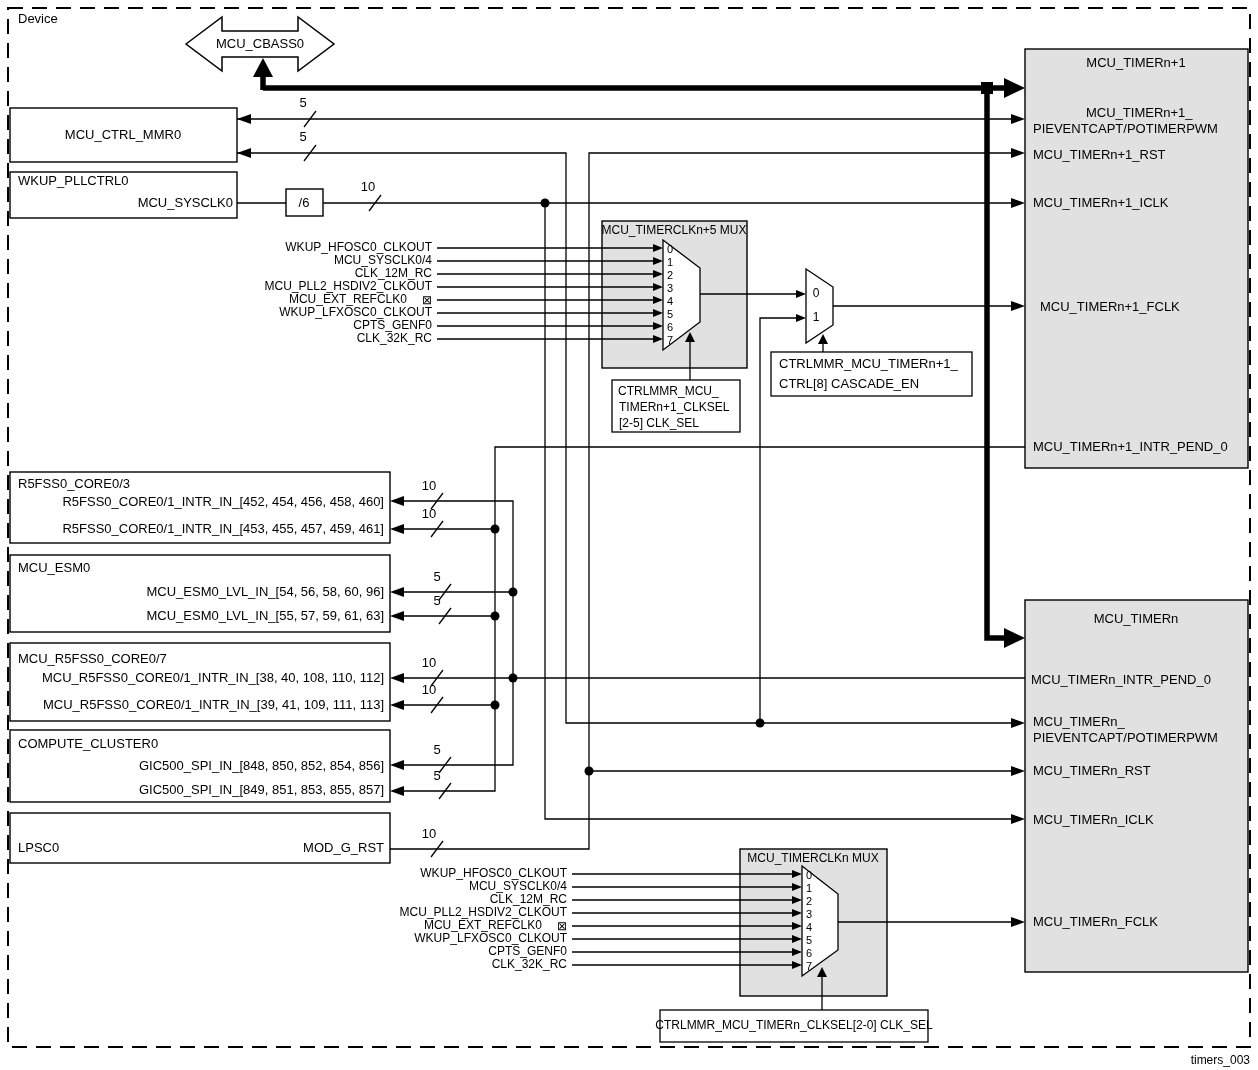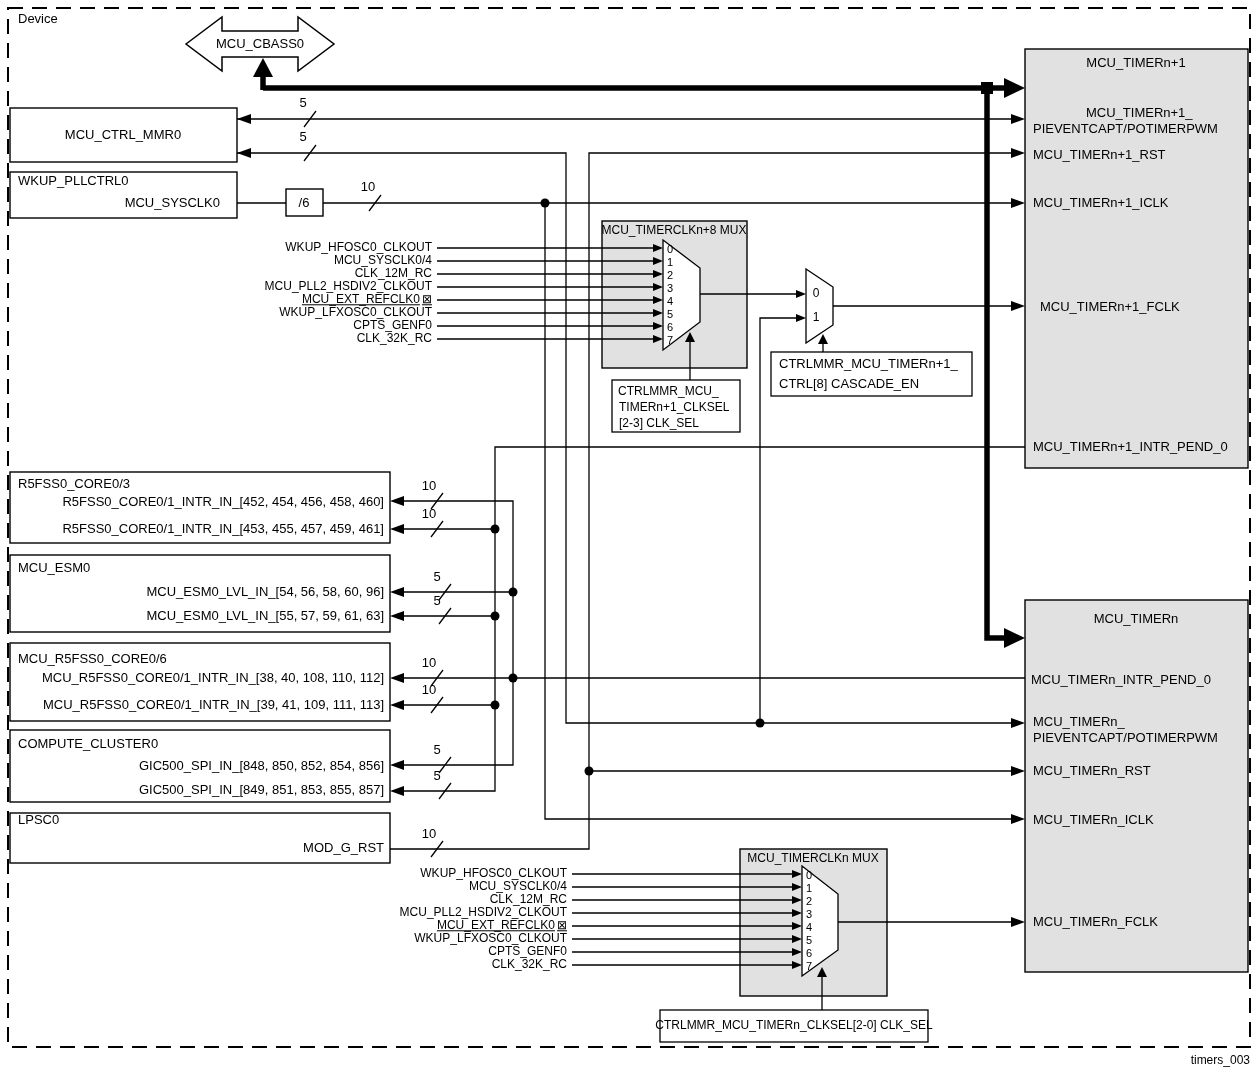--- a/index.html
+++ b/index.html
@@ -5,21 +5,21 @@
   html,body{margin:0;padding:0;background:#fff;}
   #stage{position:relative;width:1258px;height:1070px;background:#fff;
          font-family:"Liberation Sans",sans-serif;color:#000;overflow:hidden;}
   svg{position:absolute;left:0;top:0;}
   .lbl{position:absolute;font-size:13px;line-height:1.12;white-space:nowrap;color:#000;}
   .f12{font-size:12px;}
   .f11{font-size:11px;}
   .ctr{transform:translate(-50%,-50%);}
   .rgt{transform:translate(-100%,-50%);}
   .vct{transform:translateY(-50%);}
-  .flexr{display:flex;gap:2px;text-decoration:underline;}
+  .flexr{display:flex;align-items:center;gap:15px;}
   .pad{font-size:12px;line-height:1;}
 </style>
 </head>
 <body>
 
 <div id="stage">
 
 <svg width="1258" height="1070" viewBox="0 0 1258 1070">
 
   <g>
@@ -174,43 +174,43 @@
     <rect x="660" y="1010" width="268" height="32"></rect>
   </g>
 </svg>
 
 <div class="lbl" style="left:18px;top:12px">Device</div>
 <div class="lbl f12 rgt" style="left:1250px;top:1061px">timers_003</div>
 <div class="lbl ctr" style="left:260px;top:44px">MCU_CBASS0</div>
 
 <div class="lbl ctr" style="left:123px;top:135px">MCU_CTRL_MMR0</div>
 <div class="lbl vct" style="left:18px;top:181px">WKUP_PLLCTRL0</div>
-<div class="lbl rgt" style="left:220px;top:203px">MCU_SYSCLK0</div>
+<div class="lbl rgt" style="left:233px;top:203px">MCU_SYSCLK0</div>
 <div class="lbl ctr" style="left:304px;top:203px">/6</div>
 
 <div class="lbl vct" style="left:18px;top:484px">R5FSS0_CORE0/3</div>
 <div class="lbl rgt" style="left:384px;top:502px">R5FSS0_CORE0/1_INTR_IN_[452, 454, 456, 458, 460]</div>
 <div class="lbl rgt" style="left:384px;top:529px">R5FSS0_CORE0/1_INTR_IN_[453, 455, 457, 459, 461]</div>
 
 <div class="lbl vct" style="left:18px;top:568px">MCU_ESM0</div>
 <div class="lbl rgt" style="left:384px;top:592px">MCU_ESM0_LVL_IN_[54, 56, 58, 60, 96]</div>
 <div class="lbl rgt" style="left:384px;top:616px">MCU_ESM0_LVL_IN_[55, 57, 59, 61, 63]</div>
 
-<div class="lbl vct" style="left:18px;top:659px">MCU_R5FSS0_CORE0/6</div>
+<div class="lbl vct" style="left:18px;top:659px">MCU_R5FSS0_CORE0/7</div>
 <div class="lbl rgt" style="left:384px;top:678px">MCU_R5FSS0_CORE0/1_INTR_IN_[38, 40, 108, 110, 112]</div>
 <div class="lbl rgt" style="left:384px;top:705px">MCU_R5FSS0_CORE0/1_INTR_IN_[39, 41, 109, 111, 113]</div>
 
 <div class="lbl vct" style="left:18px;top:744px">COMPUTE_CLUSTER0</div>
 <div class="lbl rgt" style="left:384px;top:766px">GIC500_SPI_IN_[848, 850, 852, 854, 856]</div>
 <div class="lbl rgt" style="left:384px;top:790px">GIC500_SPI_IN_[849, 851, 853, 855, 857]</div>
 
-<div class="lbl vct" style="left:18px;top:820px">LPSC0</div>
+<div class="lbl vct" style="left:18px;top:848px">LPSC0</div>
 <div class="lbl rgt" style="left:384px;top:848px">MOD_G_RST</div>
 
-<div class="lbl f12 ctr" style="left:674px;top:231px">MCU_TIMERCLKn+8 MUX</div>
+<div class="lbl f12 ctr" style="left:674px;top:231px">MCU_TIMERCLKn+5 MUX</div>
 <div class="lbl f12 rgt" style="left:432px;top:248px">WKUP_HFOSC0_CLKOUT</div>
 <div class="lbl f12 rgt" style="left:432px;top:261px">MCU_SYSCLK0/4</div>
 <div class="lbl f12 rgt" style="left:432px;top:274px">CLK_12M_RC</div>
 <div class="lbl f12 rgt" style="left:432px;top:287px">MCU_PLL2_HSDIV2_CLKOUT</div>
 <div class="lbl f12 rgt flexr" style="left:432px;top:300px">
   <span>MCU_EXT_REFCLK0</span>
   <span class="pad">⊠</span>
 </div>
 <div class="lbl f12 rgt" style="left:432px;top:313px">WKUP_LFXOSC0_CLKOUT</div>
 <div class="lbl f12 rgt" style="left:432px;top:326px">CPTS_GENF0</div>
@@ -218,21 +218,21 @@
 <div class="lbl f11 vct" style="left:667px;top:249px">0</div>
 <div class="lbl f11 vct" style="left:667px;top:262px">1</div>
 <div class="lbl f11 vct" style="left:667px;top:275px">2</div>
 <div class="lbl f11 vct" style="left:667px;top:288px">3</div>
 <div class="lbl f11 vct" style="left:667px;top:301px">4</div>
 <div class="lbl f11 vct" style="left:667px;top:314px">5</div>
 <div class="lbl f11 vct" style="left:667px;top:327px">6</div>
 <div class="lbl f11 vct" style="left:667px;top:340px">7</div>
 <div class="lbl f12 vct" style="left:618px;top:392px">CTRLMMR_MCU_</div>
 <div class="lbl f12 vct" style="left:619px;top:408px">TIMERn+1_CLKSEL</div>
-<div class="lbl f12 vct" style="left:619px;top:424px">[2-3] CLK_SEL</div>
+<div class="lbl f12 vct" style="left:619px;top:424px">[2-5] CLK_SEL</div>
 
 <div class="lbl f12 ctr" style="left:816px;top:294px">0</div>
 <div class="lbl f12 ctr" style="left:816px;top:318px">1</div>
 <div class="lbl vct" style="left:779px;top:364px">CTRLMMR_MCU_TIMERn+1_</div>
 <div class="lbl vct" style="left:779px;top:384px">CTRL[8] CASCADE_EN</div>
 
 <div class="lbl f12 ctr" style="left:813px;top:859px">MCU_TIMERCLKn MUX</div>
 <div class="lbl f12 rgt" style="left:567px;top:874px">WKUP_HFOSC0_CLKOUT</div>
 <div class="lbl f12 rgt" style="left:567px;top:887px">MCU_SYSCLK0/4</div>
 <div class="lbl f12 rgt" style="left:567px;top:900px">CLK_12M_RC</div>

